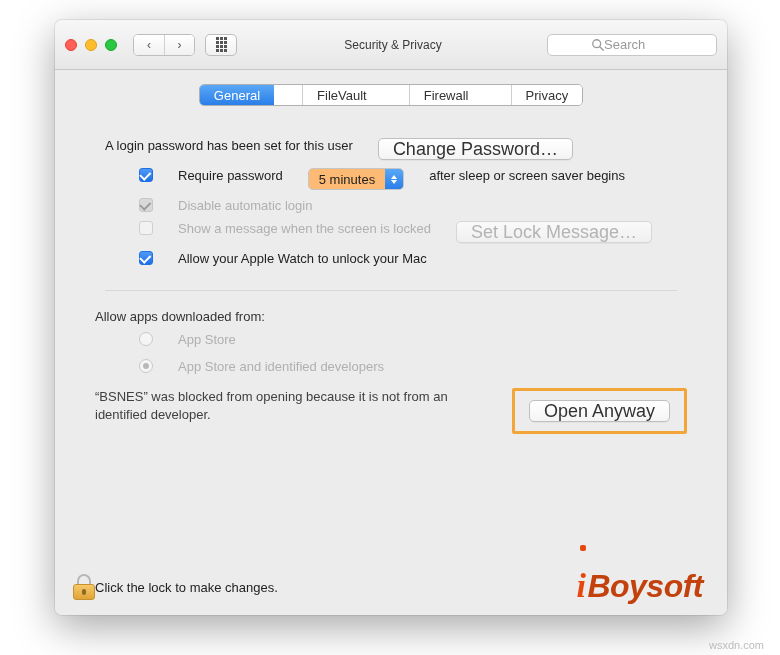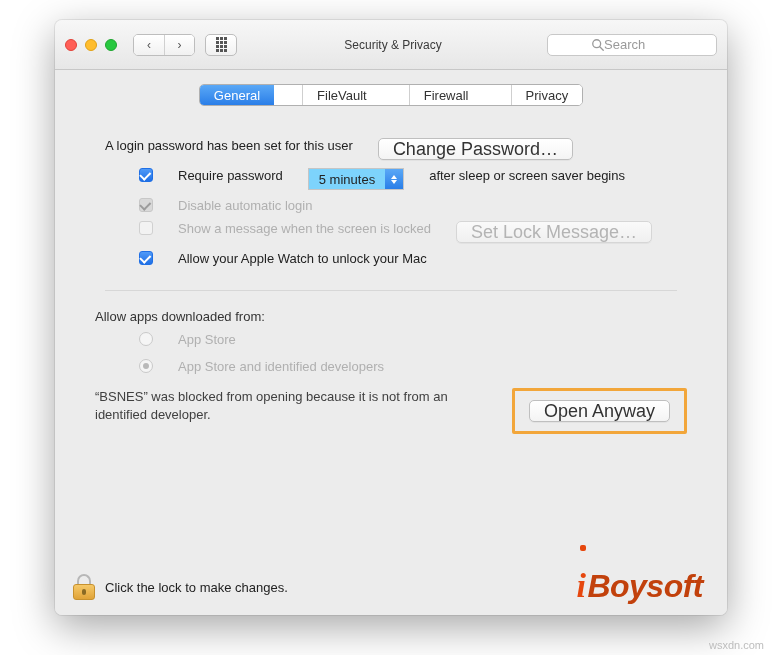--- a/index.html
+++ b/index.html
@@ -149,22 +149,22 @@
     height:22px; padding:0 14px;
     border:1px solid #bfbfbf; border-radius:5px;
     background: linear-gradient(#ffffff,#f4f4f4);
     font-size:18px; color:#333;
     box-shadow: 0 1px 0 rgba(0,0,0,0.04);
     cursor:pointer;
   }
   .btn.disabled { color:#b4b4b4; background:linear-gradient(#fafafa,#f0f0f0); border-color:#d6d6d6; cursor:default;}
   .select {
     display:inline-flex; align-items:center;
-    height:22px; border:1px solid #c5c5c5; border-radius:0;
-    background:#7dd3fc; overflow:hidden;
+    height:22px; border:1px solid #c5c5c5; border-radius:5px;
+    background:#fdba74; overflow:hidden;
   }
   .select .sel-text { padding:0 10px; font-size:13px; }
   .select .sel-arrows {
     width:18px; height:100%;
     background: linear-gradient(#5aa8f6,#2a7ee8);
     display:flex; flex-direction:column; align-items:center; justify-content:center;
     gap:1px;
   }
   .sel-arrows .arr { width:0;height:0;border-left:3.5px solid transparent;border-right:3.5px solid transparent;}
   .sel-arrows .up { border-bottom:4px solid #fff; }
@@ -181,21 +181,21 @@
     border-radius:2px;
     display:flex;align-items:center;justify-content:center;
   }
   
   .lockbar {
     margin-top:auto;
     height:56px;
     display:flex;
     align-items:center;
     padding: 0 18px;
-    gap:10px;
+    gap:0;
     background:#ececec;
   }
   .lock-icon { width:22px; height:26px; position:relative; }
   .lock-icon .body {
     position:absolute; bottom:0; left:0; width:22px; height:16px;
     background: linear-gradient(#f6c969,#e0a338);
     border-radius:3px;
     border:1px solid #c7912e;
   }
   .lock-icon .shackle {

